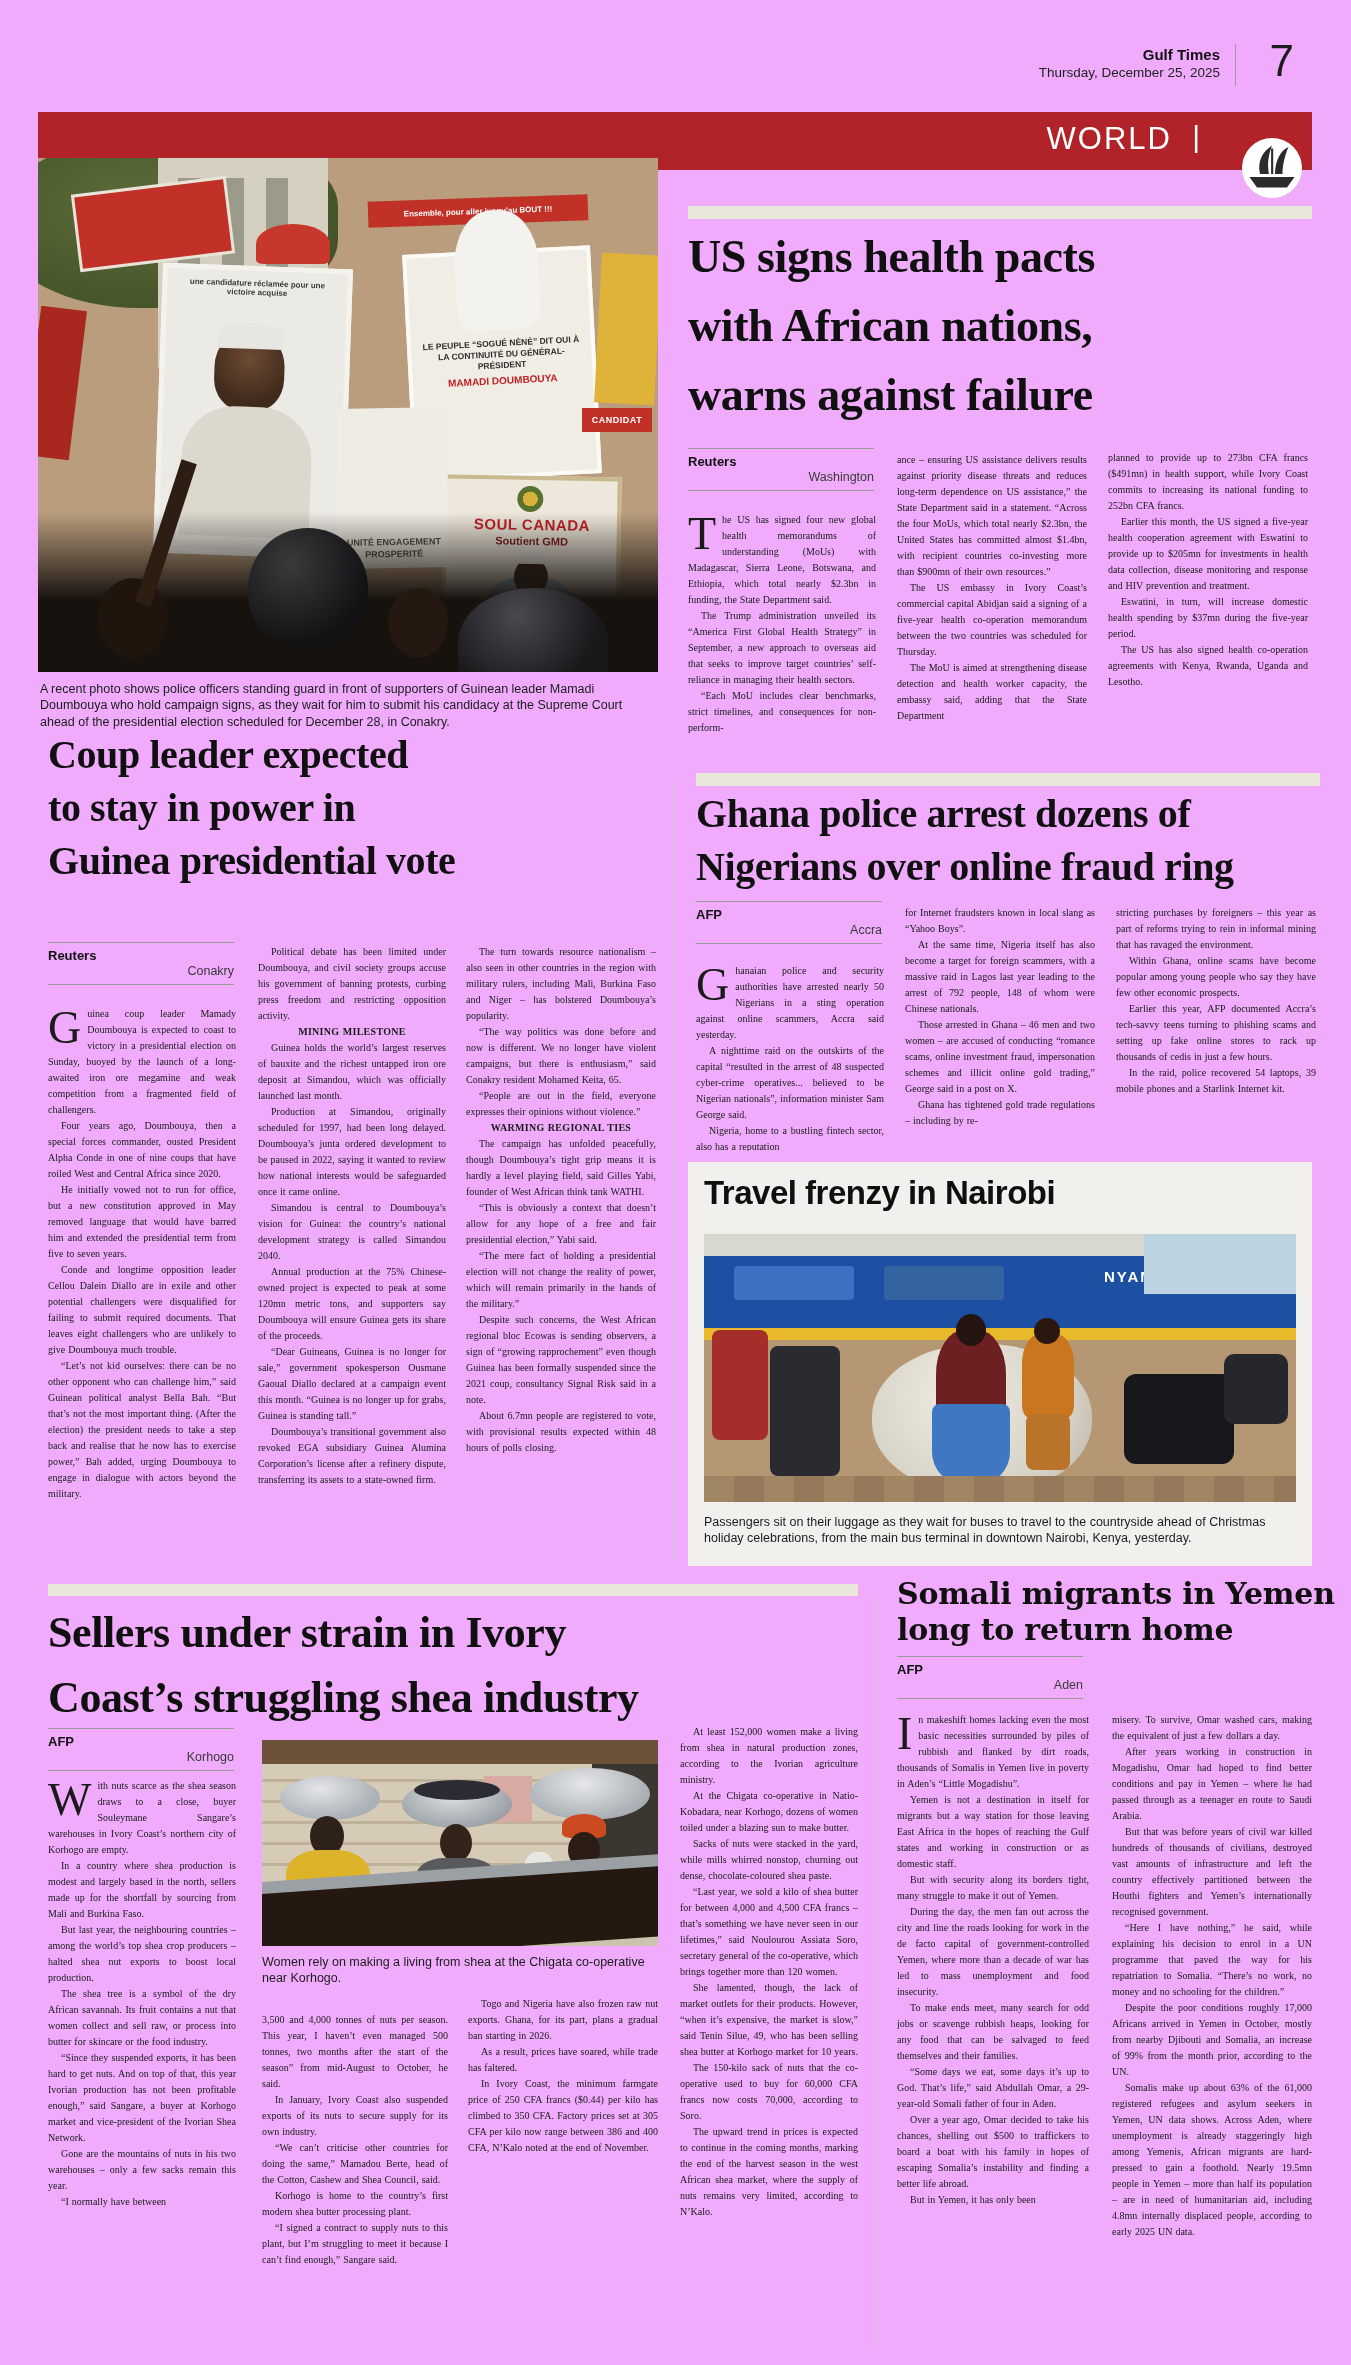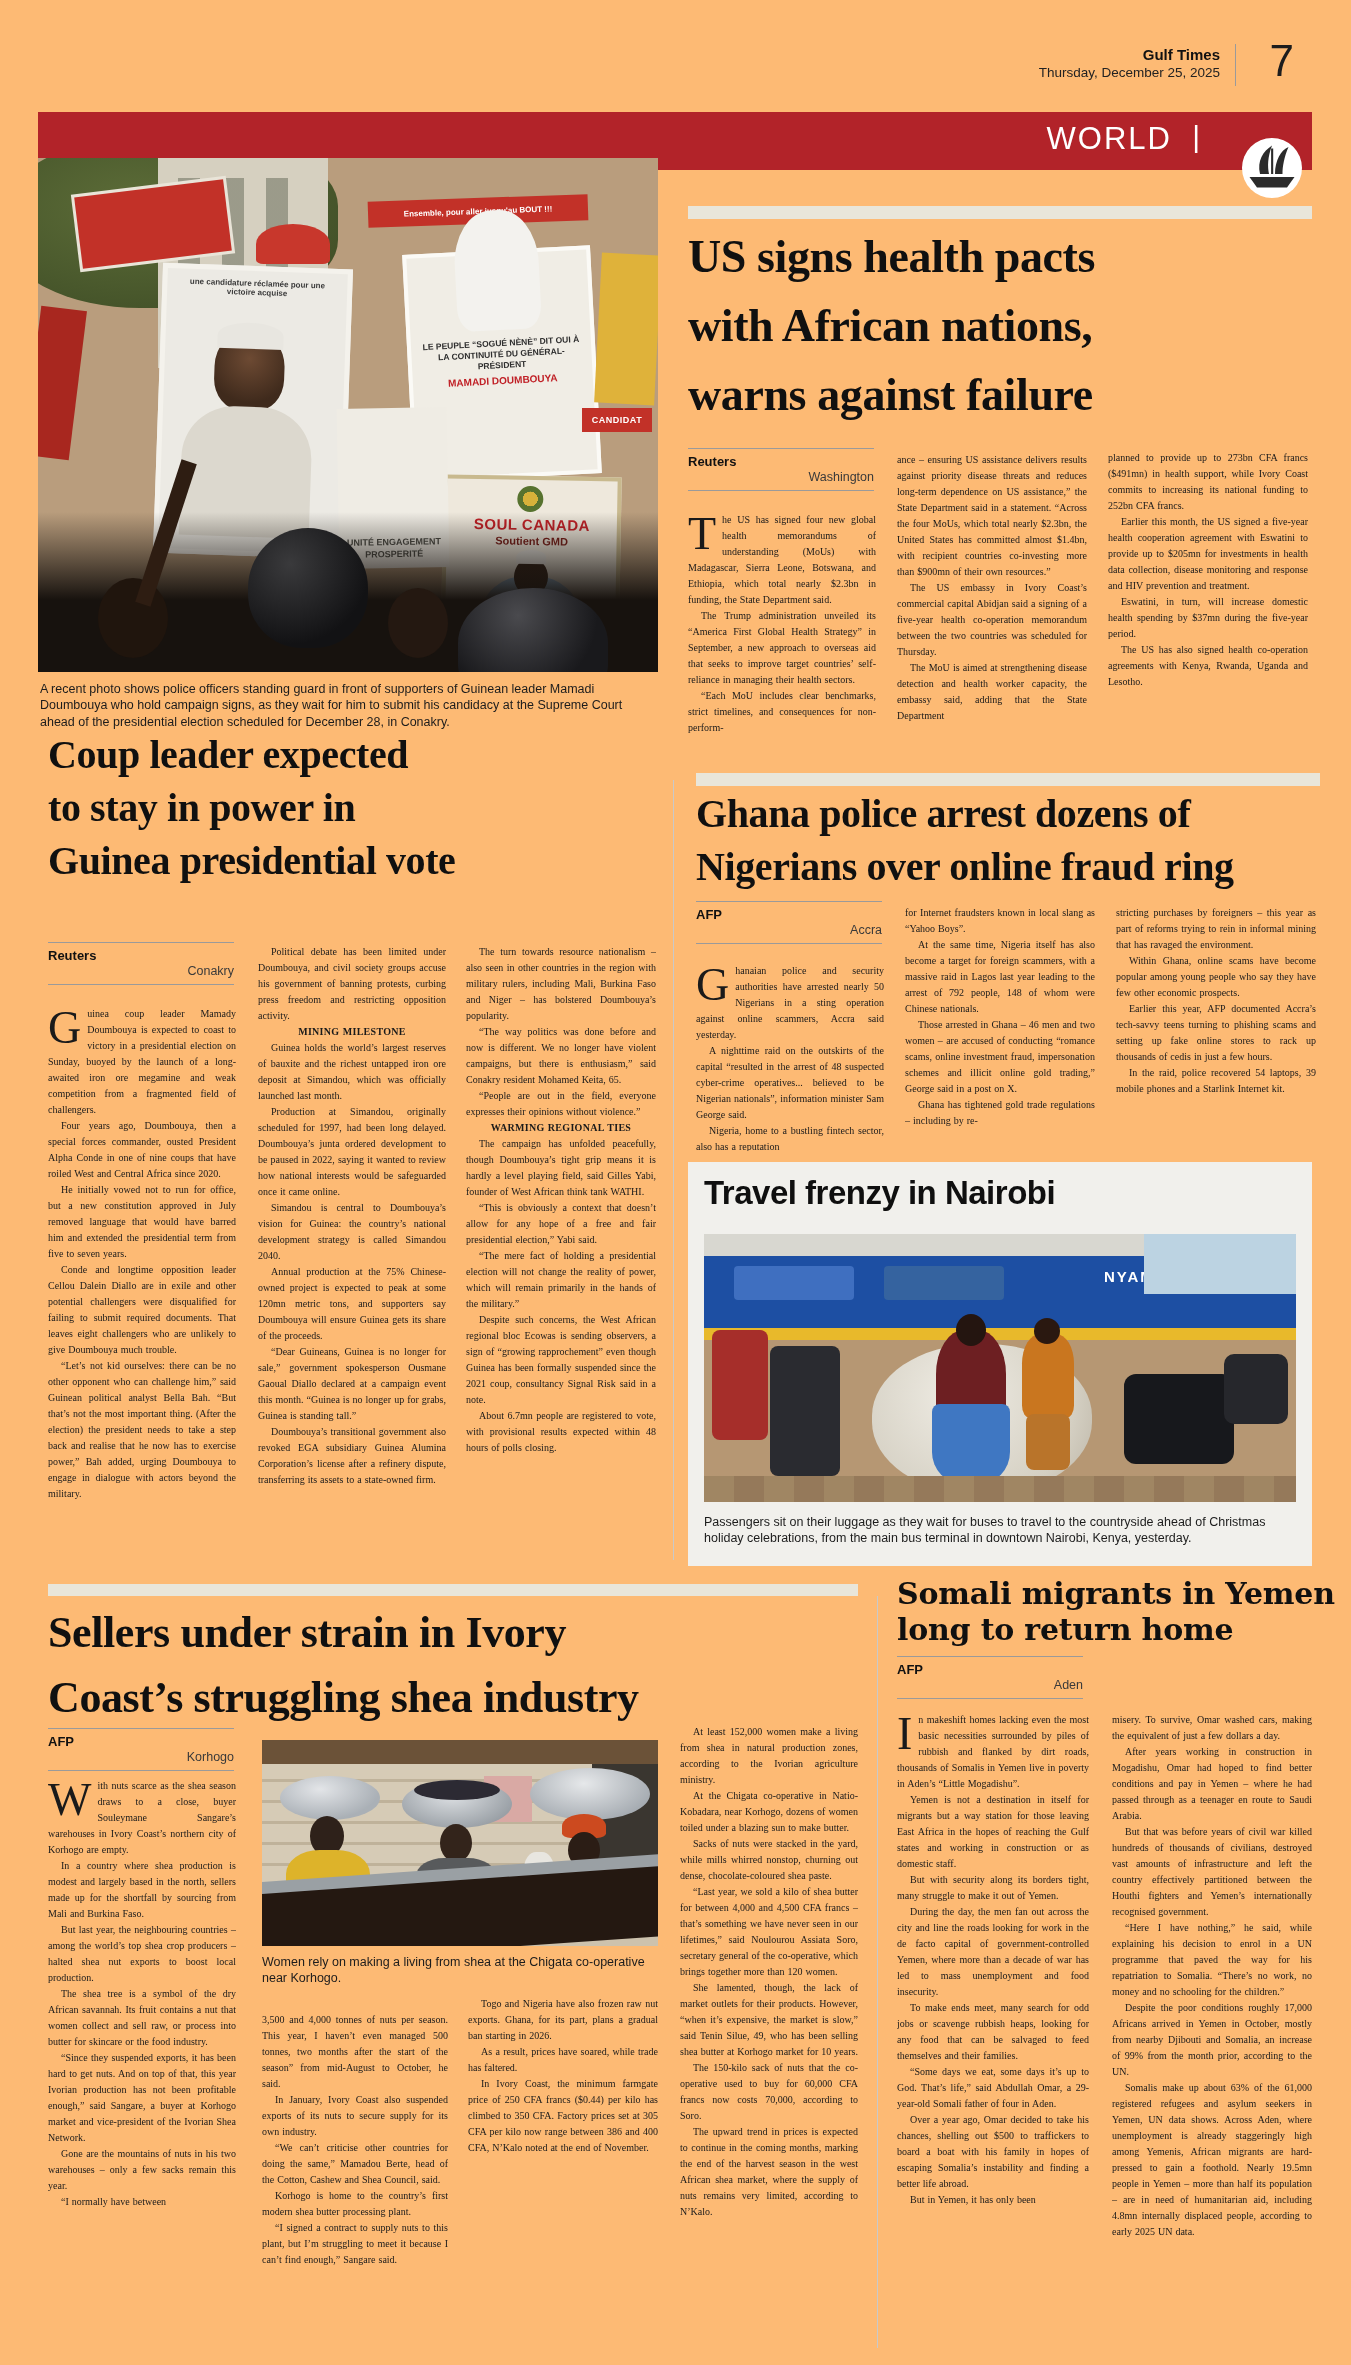--- a/index.html
+++ b/index.html
@@ -1,16 +1,16 @@
 <!DOCTYPE html>
 <html lang="en"><head>
 <meta charset="utf-8">
 <style>
   html,body{margin:0;padding:0;background:#ffffff;}
-  .page{position:relative;width:1351px;height:2365px;background:#fdba74;overflow:hidden;
+  .page{position:relative;width:1351px;height:2365px;background:#f0abfc;overflow:hidden;
         font-family:"Liberation Serif",serif;color:#161616;}
   .abs{position:absolute;}
   
   .col{position:absolute;text-align:justify;font-family:"Liberation Serif",serif;
        font-size:10px;line-height:16px;color:#1a1a1a;overflow:hidden;word-spacing:.5px;}
   .col p{margin:0;text-indent:13px;}
   .col p.subhead{text-align:center;font-weight:700;text-indent:0;letter-spacing:.3px;}
   .col.cont p:first-child{text-indent:0;}
   .col.dc p:first-child{text-indent:0;}
   .col.dc p:first-child::first-letter{float:left;font-size:46px;line-height:37px;padding:3px 6px 0 0;}
@@ -134,21 +134,21 @@
       <div class="hl-line">to stay in power in</div>
       <div class="hl-line">Guinea presidential vote</div>
     </div>
     <div class="byline" style="left:0;top:226px;width:186px;">
       <div class="byl-src">Reuters</div>
       <div class="byl-loc">Conakry</div>
     </div>
     <div class="col dc" style="left:0;top:290px;width:188px;height:556px;">
         <p>Guinea coup leader Mamady Doumbouya is expected to coast to victory in a presidential election on Sunday, buoyed by the launch of a long-awaited iron ore megamine and weak competition from a fragmented field of challengers.</p>
         <p>Four years ago, Doumbouya, then a special forces commander, ousted President Alpha Conde in one of nine coups that have roiled West and Central Africa since 2020.</p>
-        <p>He initially vowed not to run for office, but a new constitution approved in July removed language that would have barred him and extended the presidential term from five to seven years.</p>
+        <p>He initially vowed not to run for office, but a new constitution approved in May removed language that would have barred him and extended the presidential term from five to seven years.</p>
         <p>Conde and longtime opposition leader Cellou Dalein Diallo are in exile and other potential challengers were disqualified for failing to submit required documents. That leaves eight challengers who are unlikely to give Doumbouya much trouble.</p>
         <p>“Let’s not kid ourselves: there can be no other opponent who can challenge him,” said Guinean political analyst Bella Bah. “But that’s not the most important thing. (After the election) the president needs to take a step back and realise that he now has to exercise power,” Bah added, urging Doumbouya to engage in dialogue with actors beyond the military.</p>
       </div>
     <div class="col" style="left:210px;top:228px;width:188px;height:618px;">
         <p>Political debate has been limited under Doumbouya, and civil society groups accuse his government of banning protests, curbing press freedom and restricting opposition activity.</p>
         <p class="subhead">MINING MILESTONE</p>
         <p>Guinea holds the world’s largest reserves of bauxite and the richest untapped iron ore deposit at Simandou, which was officially launched last month.</p>
         <p>Production at Simandou, originally scheduled for 1997, had been long delayed. Doumbouya’s junta ordered development to be paused in 2022, saying it wanted to review how national interests would be safeguarded once it came online.</p>
         <p>Simandou is central to Doumbouya’s vision for Guinea: the country’s national development strategy is called Simandou 2040.</p>
         <p>Annual production at the 75% Chinese-owned project is expected to peak at some 120mn metric tons, and supporters say Doumbouya will ensure Guinea gets its share of the proceeds.</p>

